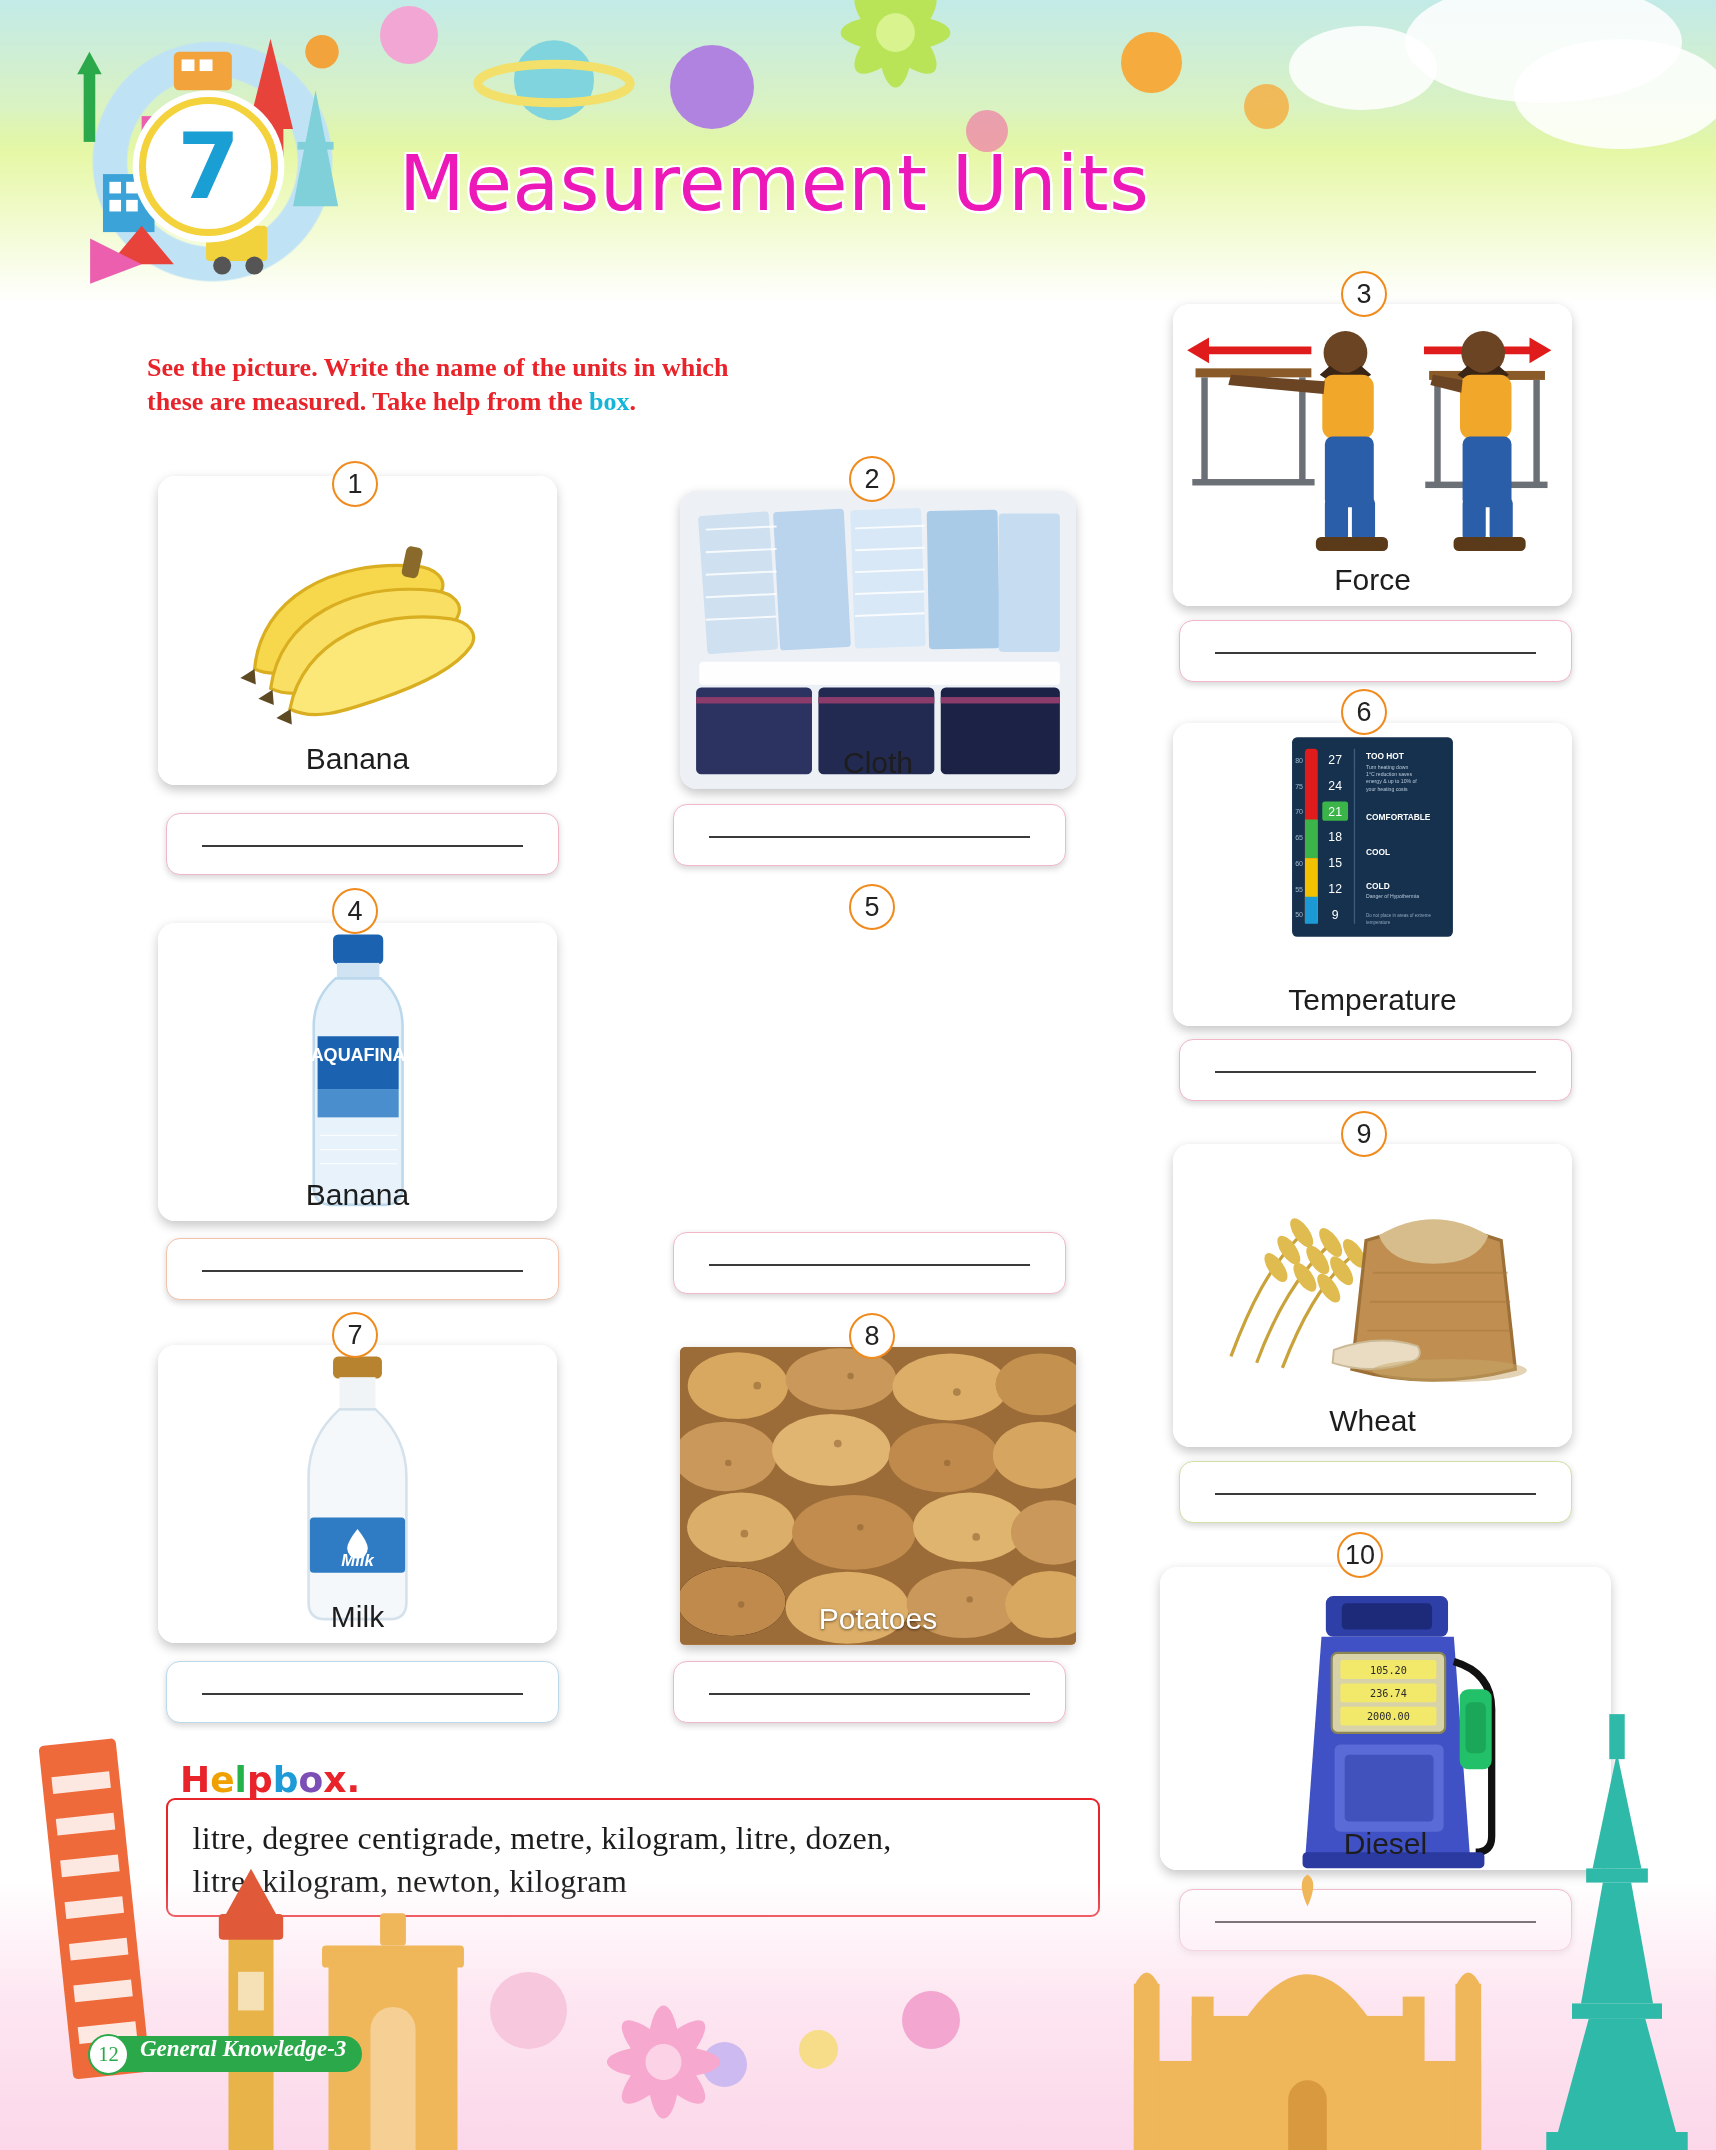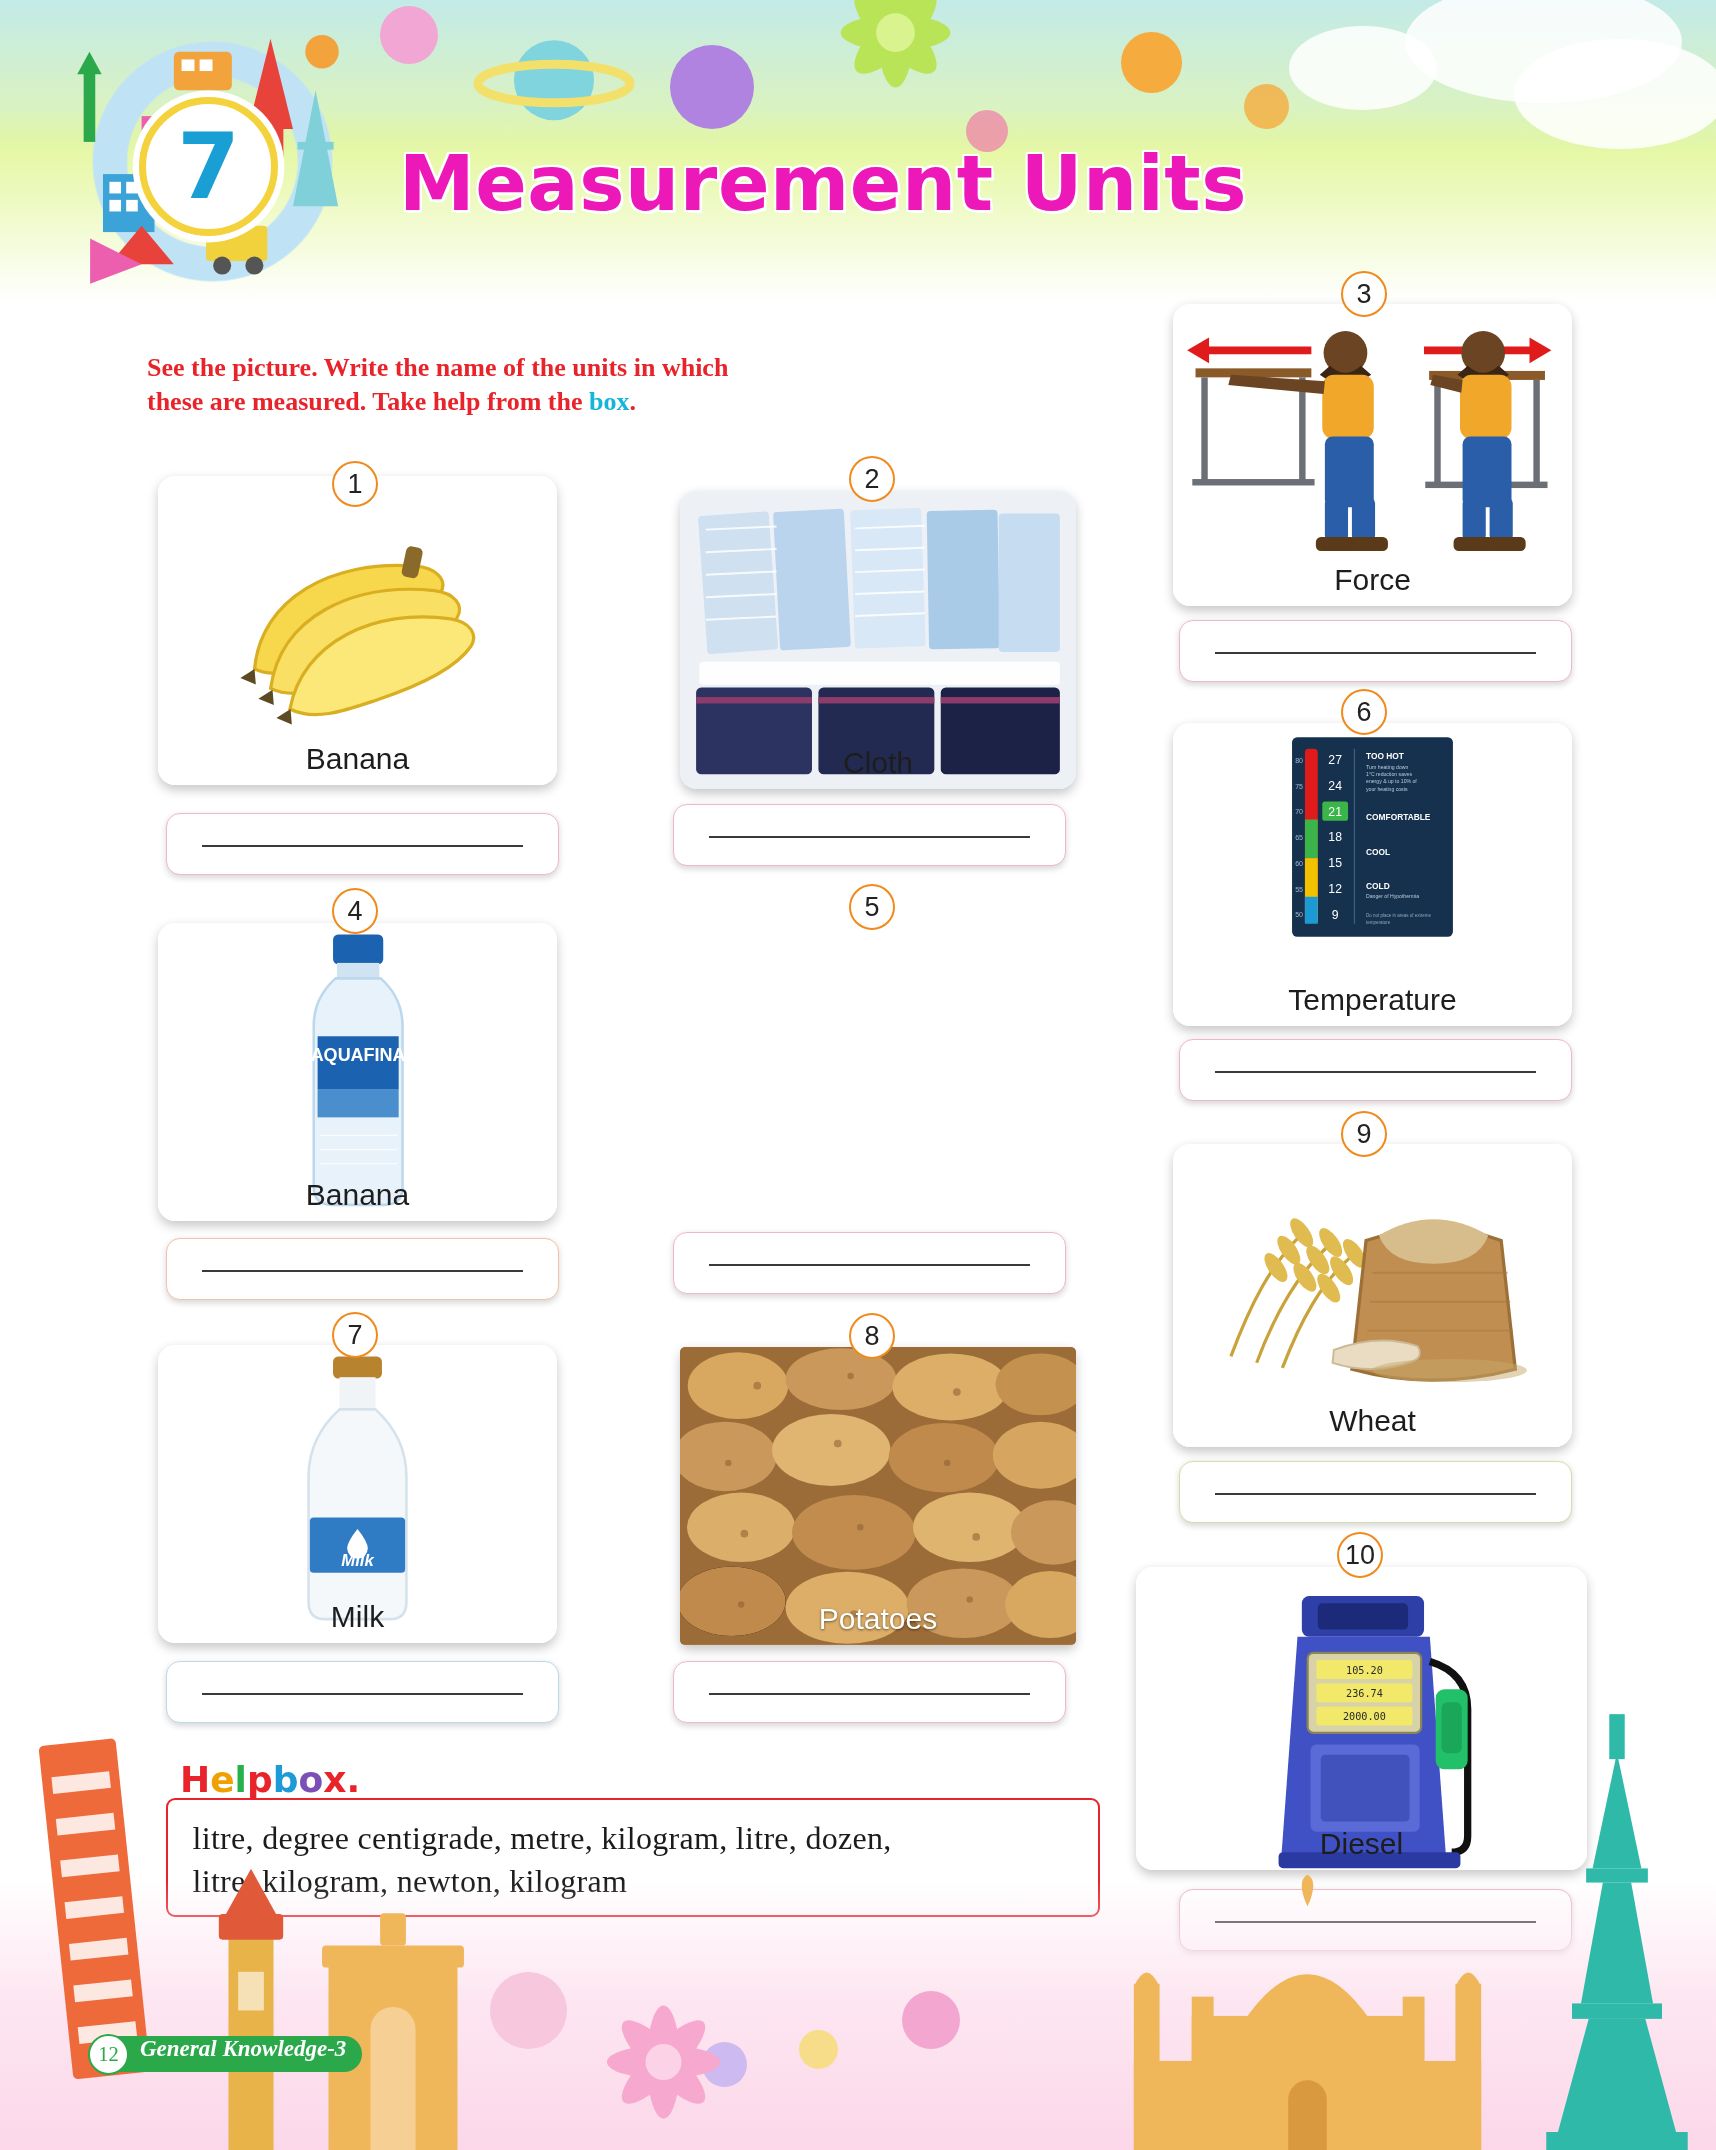--- a/index.html
+++ b/index.html
@@ -55,21 +55,21 @@
     border-radius:50%;
     background:
       radial-gradient(circle at 50% 50%, rgba(255,255,255,0) 44%, #bfe3f5 45%, #bfe3f5 62%, rgba(255,255,255,0) 63%);
     z-index:4;
   }
   .landmark { position:absolute; z-index:5; }
 
   .chapter-title {
     position:absolute; left:399px; top:139px;
     font-family:"DejaVu Sans", sans-serif;
-    font-size:76px; font-weight:bold; color:#ec18b8;
+    font-size:76px; font-weight:normal; color:#ec18b8;
     letter-spacing:0.6px;
     text-shadow: 2.6px 2.6px 0 #ffffff, -1.9px -1.9px 0 #ffffff, 1.9px -1.9px 0 #ffffff, -1.9px 1.9px 0 #ffffff;
     white-space:nowrap;
   }
 
   
   .instruction {
     position:absolute; left:147px; top:351px; width:1005px;
     font-family:"Liberation Serif", serif;
     font-size:26px; font-weight:bold; color:#e8232a; line-height:1.32;
@@ -549,21 +549,21 @@
     </div>
     <div class="caption">Wheat</div>
   </div>
   <div class="num-badge" style="left:1341px; top:1111px;">
     <span>9</span>
   </div>
   <div class="ansbox" style="left:1179px; top:1461px; width:393px; height:62px; border-color:#cfe1a6;">
     <div class="rule"></div>
   </div>
 
-  <div class="card" style="left:1136px; top:1567px; width:451px; height:303px;">
+  <div class="card" style="left:1160px; top:1567px; width:451px; height:303px;">
     <div class="thumb" style="background:#ffffff;">
       <svg class="art" viewBox="0 0 620 470" preserveAspectRatio="xMidYMid meet">
         <g>
           <rect x="228" y="40" width="168" height="56" rx="10" fill="#2f3fa8"></rect>
           <rect x="250" y="50" width="124" height="36" rx="6" fill="#1d2a7a"></rect>
           <path d="M222 96 l182 0 l22 300 l-226 0 z" fill="#3f51c4"></path>
           <rect x="236" y="118" width="156" height="110" rx="8" fill="#d8d2a8" stroke="#8a8555" stroke-width="3"></rect>
           <rect x="248" y="128" width="132" height="26" rx="3" fill="#f2e96a"></rect>
           <rect x="248" y="160" width="132" height="26" rx="3" fill="#f2e96a"></rect>
           <rect x="248" y="192" width="132" height="26" rx="3" fill="#f2e96a"></rect>

